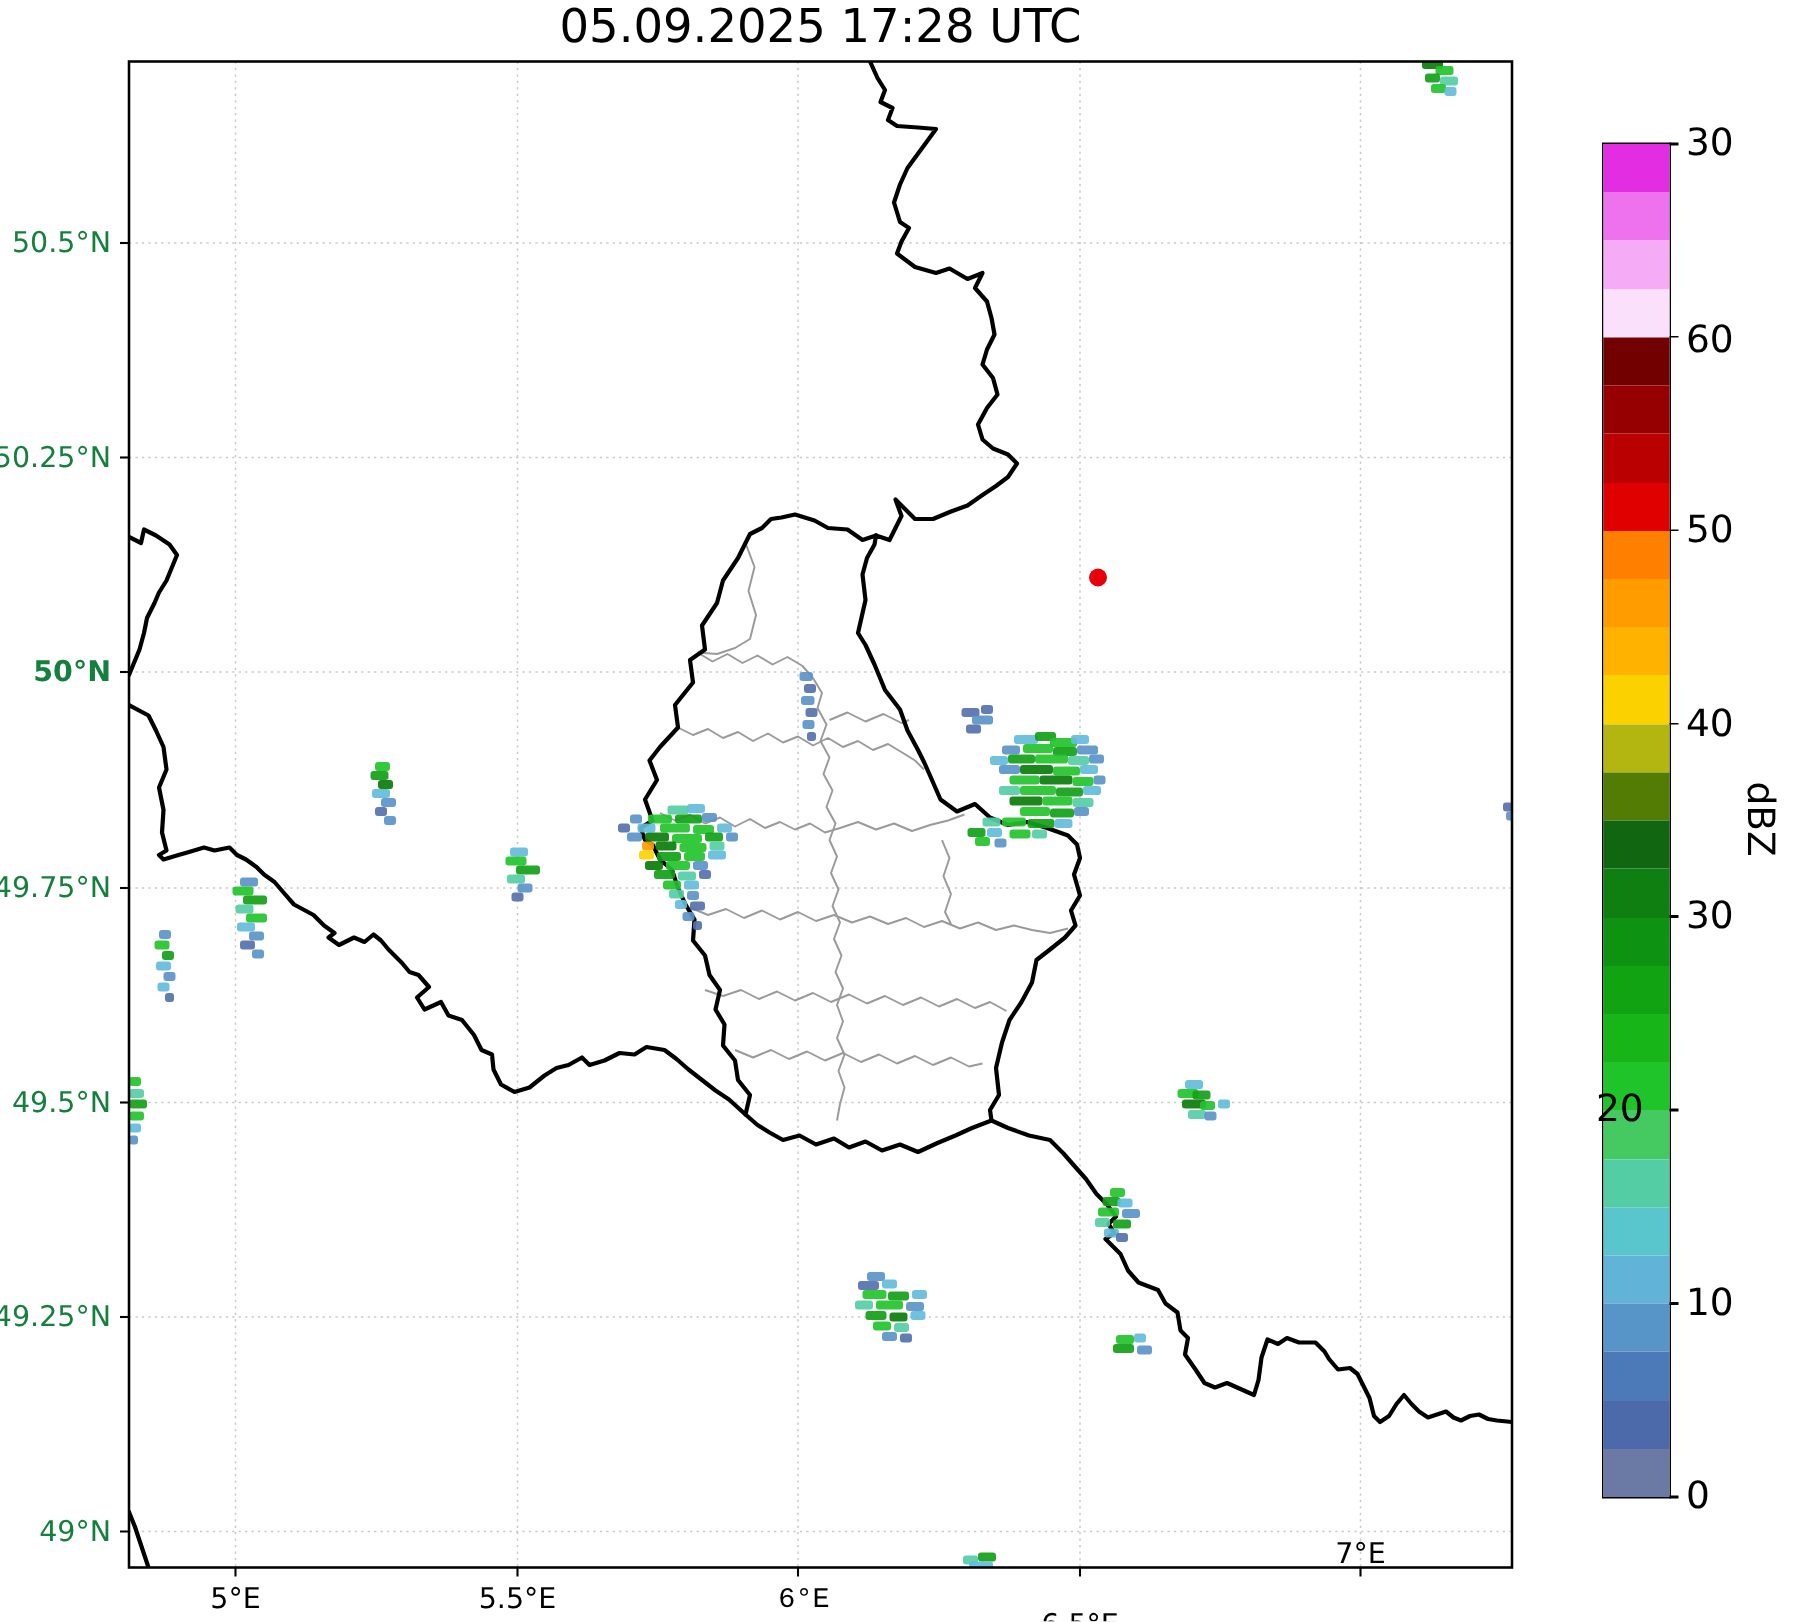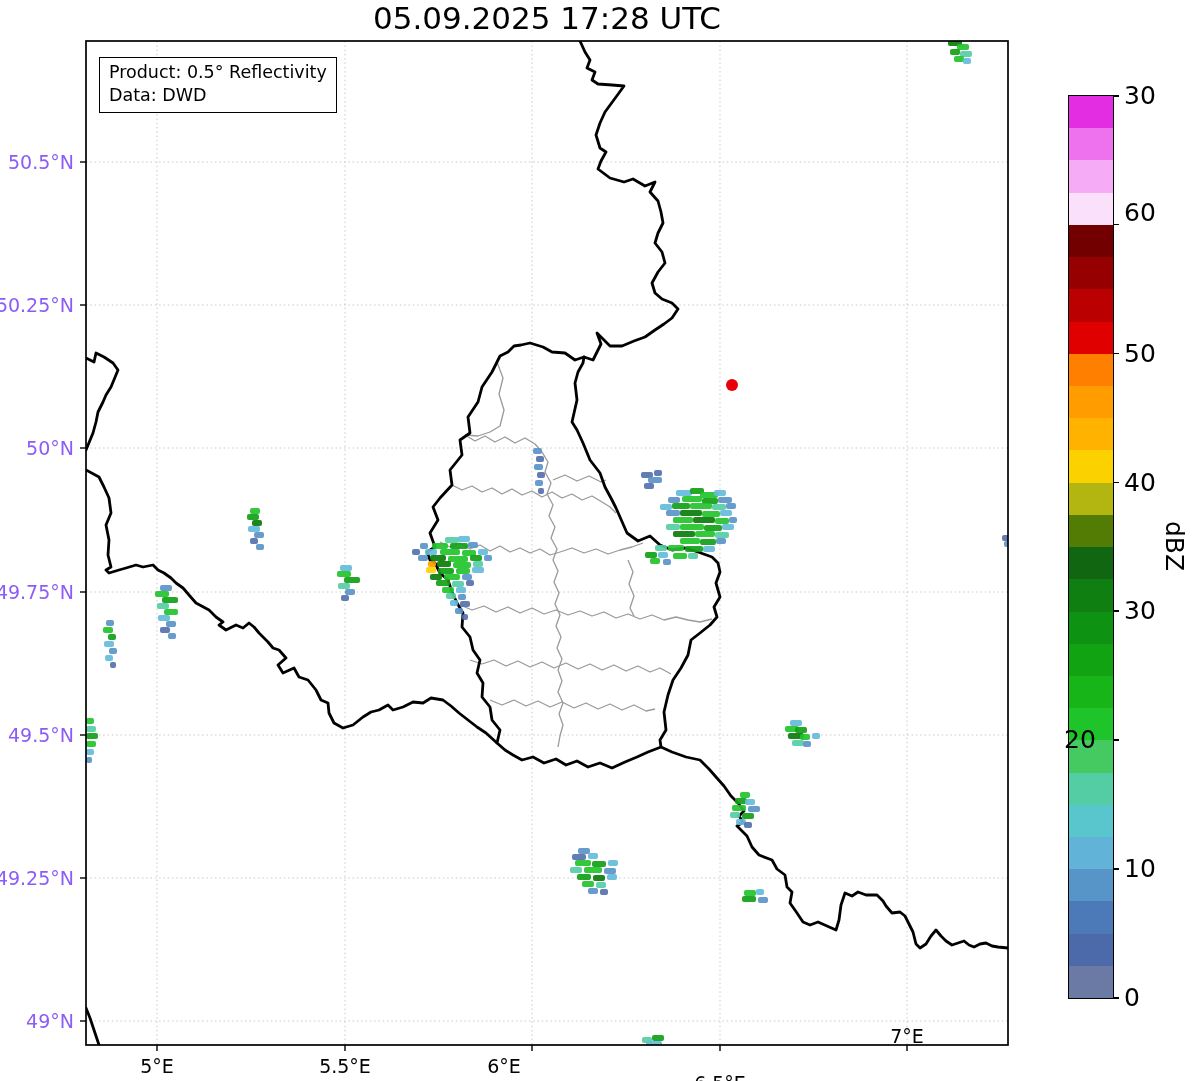--- a/index.html
+++ b/index.html
@@ -3,21 +3,21 @@
 <meta charset="utf-8">
 <style>
   html,body{margin:0;padding:0;background:#ffffff;}
   #figure{position:relative;width:1202px;height:1081px;background:#ffffff;
           font-family:"DejaVu Sans","Liberation Sans",sans-serif;overflow:hidden;}
   #plot-title{position:absolute;left:86px;top:0;width:922px;text-align:center;
               font-size:31px;color:#000;}
   #map-svg{position:absolute;left:0;top:0;}
   #tick-layer{position:absolute;left:0;top:0;width:1202px;height:1081px;pointer-events:none;}
   .xtick{position:absolute;transform:translateX(-50%);font-size:19px;color:#000;white-space:nowrap;}
-  .ytick{position:absolute;transform:translateY(-50%);font-size:19px;color:#8b5cf6;white-space:nowrap;}
+  .ytick{position:absolute;transform:translateY(-50%);font-size:19px;color:#15803d;white-space:nowrap;}
   #legend-box{position:absolute;left:99px;top:57px;background:#ffffff;border:1.5px solid #000;
               padding:3px 9px 5px 9px;font-size:17.5px;line-height:1.32;color:#000;}
   #colorbar{position:absolute;border:1.3px solid #000;display:flex;flex-direction:column;}
   #colorbar .seg{flex:1 1 auto;}
   .cbtick-line{position:absolute;height:1.5px;background:#000;}
   .cbtick-label{position:absolute;transform:translateY(-50%);font-size:25px;color:#000;}
   #cbar-label{position:absolute;transform:translate(-50%,-50%) rotate(90deg);
               font-size:25px;color:#000;white-space:nowrap;}
 </style>
 </head>
@@ -245,36 +245,32 @@
       <line x1="80" y1="448" x2="86" y2="448" stroke="#000" stroke-width="1.4"></line>
       <line x1="80" y1="592" x2="86" y2="592" stroke="#000" stroke-width="1.4"></line>
       <line x1="80" y1="735" x2="86" y2="735" stroke="#000" stroke-width="1.4"></line>
       <line x1="80" y1="878" x2="86" y2="878" stroke="#000" stroke-width="1.4"></line>
       <line x1="80" y1="1021" x2="86" y2="1021" stroke="#000" stroke-width="1.4"></line>
     </svg>
 
   <div id="tick-layer">
       <div class="xtick" style="left: 157px; top: 1055px;">5°E</div>
       <div class="xtick" style="left: 345px; top: 1055px;">5.5°E</div>
-      <div class="xtick" style="left: 504px; top: 1055px;">6°E</div>
+      <div class="xtick" style="left: 536px; top: 1055px; font-family: Liberation Mono, monospace;">6°E</div>
       <div class="xtick" style="left: 720px; top: 1055px; margin-top: 17px;">6.5°E</div>
       <div class="xtick" style="left: 907px; top: 1025px;">7°E</div>
       <div class="ytick" style="right: 1128px; top: 162px;">50.5°N</div>
       <div class="ytick" style="right: 1128px; top: 305px;">50.25°N</div>
-      <div class="ytick" style="right: 1128px; top: 448px;">50°N</div>
+      <div class="ytick" style="right: 1128px; top: 448px; font-weight: bold;">50°N</div>
       <div class="ytick" style="right: 1128px; top: 592px;">49.75°N</div>
       <div class="ytick" style="right: 1128px; top: 735px;">49.5°N</div>
       <div class="ytick" style="right: 1128px; top: 878px;">49.25°N</div>
       <div class="ytick" style="right: 1128px; top: 1021px;">49°N</div>
     </div>
 
-  <div id="legend-box">
-    <div>Product: 0.5° Reflectivity</div>
-    <div>Data: DWD</div>
-  </div>
 
   <div id="colorbar" style="left: 1068px; top: 95px; width: 44px; height: 902px;">
       <div class="seg" style="background: rgb(226, 45, 226);"></div>
       <div class="seg" style="background: rgb(238, 113, 238);"></div>
       <div class="seg" style="background: rgb(246, 171, 246);"></div>
       <div class="seg" style="background: rgb(251, 224, 251);"></div>
       <div class="seg" style="background: rgb(115, 0, 0);"></div>
       <div class="seg" style="background: rgb(151, 0, 0);"></div>
       <div class="seg" style="background: rgb(186, 0, 0);"></div>
       <div class="seg" style="background: rgb(224, 0, 0);"></div>
@@ -296,21 +292,21 @@
       <div class="seg" style="background: rgb(97, 179, 216);"></div>
       <div class="seg" style="background: rgb(87, 149, 201);"></div>
       <div class="seg" style="background: rgb(76, 122, 184);"></div>
       <div class="seg" style="background: rgb(76, 105, 170);"></div>
       <div class="seg" style="background: rgb(107, 121, 165);"></div>
     </div>
   <div id="cbar-ticks">
       <div class="cbtick-line" style="left: 1113px; top: 95px; width: 6px;"></div>
       <div class="cbtick-label" style="left: 1124px; top: 95px;">30</div>
       <div class="cbtick-line" style="left: 1113px; top: 223.857px; width: 6px;"></div>
-      <div class="cbtick-label" style="left: 1124px; top: 212px;">60</div>
+      <div class="cbtick-label" style="left: 1124px; top: 226px;">60</div>
       <div class="cbtick-line" style="left: 1113px; top: 352.714px; width: 6px;"></div>
       <div class="cbtick-label" style="left: 1124px; top: 352.714px;">50</div>
       <div class="cbtick-line" style="left: 1113px; top: 481.571px; width: 6px;"></div>
       <div class="cbtick-label" style="left: 1124px; top: 481.571px;">40</div>
       <div class="cbtick-line" style="left: 1113px; top: 610.429px; width: 6px;"></div>
       <div class="cbtick-label" style="left: 1124px; top: 610.429px;">30</div>
       <div class="cbtick-line" style="left: 1113px; top: 739.286px; width: 6px;"></div>
       <div class="cbtick-label" style="left: 1064px; top: 739.286px;">20</div>
       <div class="cbtick-line" style="left: 1113px; top: 868.143px; width: 6px;"></div>
       <div class="cbtick-label" style="left: 1124px; top: 868.143px;">10</div>

